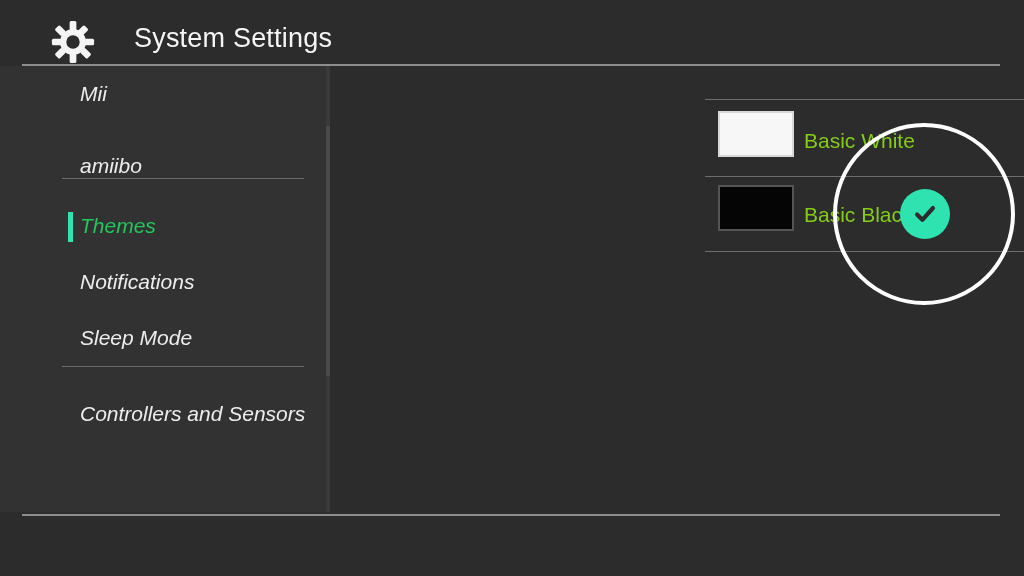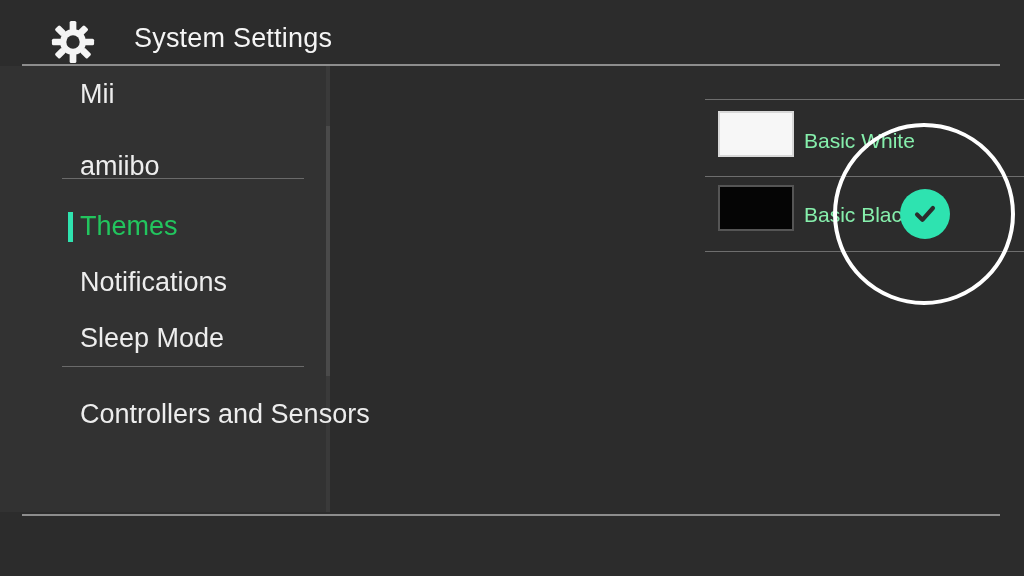--- a/index.html
+++ b/index.html
@@ -75,24 +75,25 @@
     left: 0;
     width: 330px;
     height: 56px;
     display: flex;
     align-items: center;
     box-sizing: border-box;
   }
   .side-label {
     position: absolute;
     left: 80px;
-    font-size: 27px;
+    font-size: 21px;
     font-weight: 400;
     color: #ededed;
     white-space: nowrap;
+    font-style: italic;
   }
   .side-item.selected .side-label {
     color: #22c55e;
   }
   .side-accent {
     position: absolute;
     left: 68px;
     top: 14px;
     width: 5px;
     height: 30px;
@@ -140,21 +141,21 @@
     border: 2px solid #d8d8d8;
   }
   .swatch.black {
     background: #050505;
     border: 2px solid #555555;
   }
   .theme-label {
     position: absolute;
     left: 99px;
     font-size: 21px;
-    color: #86efac;
+    color: #84cc16;
     white-space: nowrap;
   }
 
   
   #check-badge {
     position: absolute;
     left: 900px;
     top: 189px;
     width: 50px;
     height: 50px;

